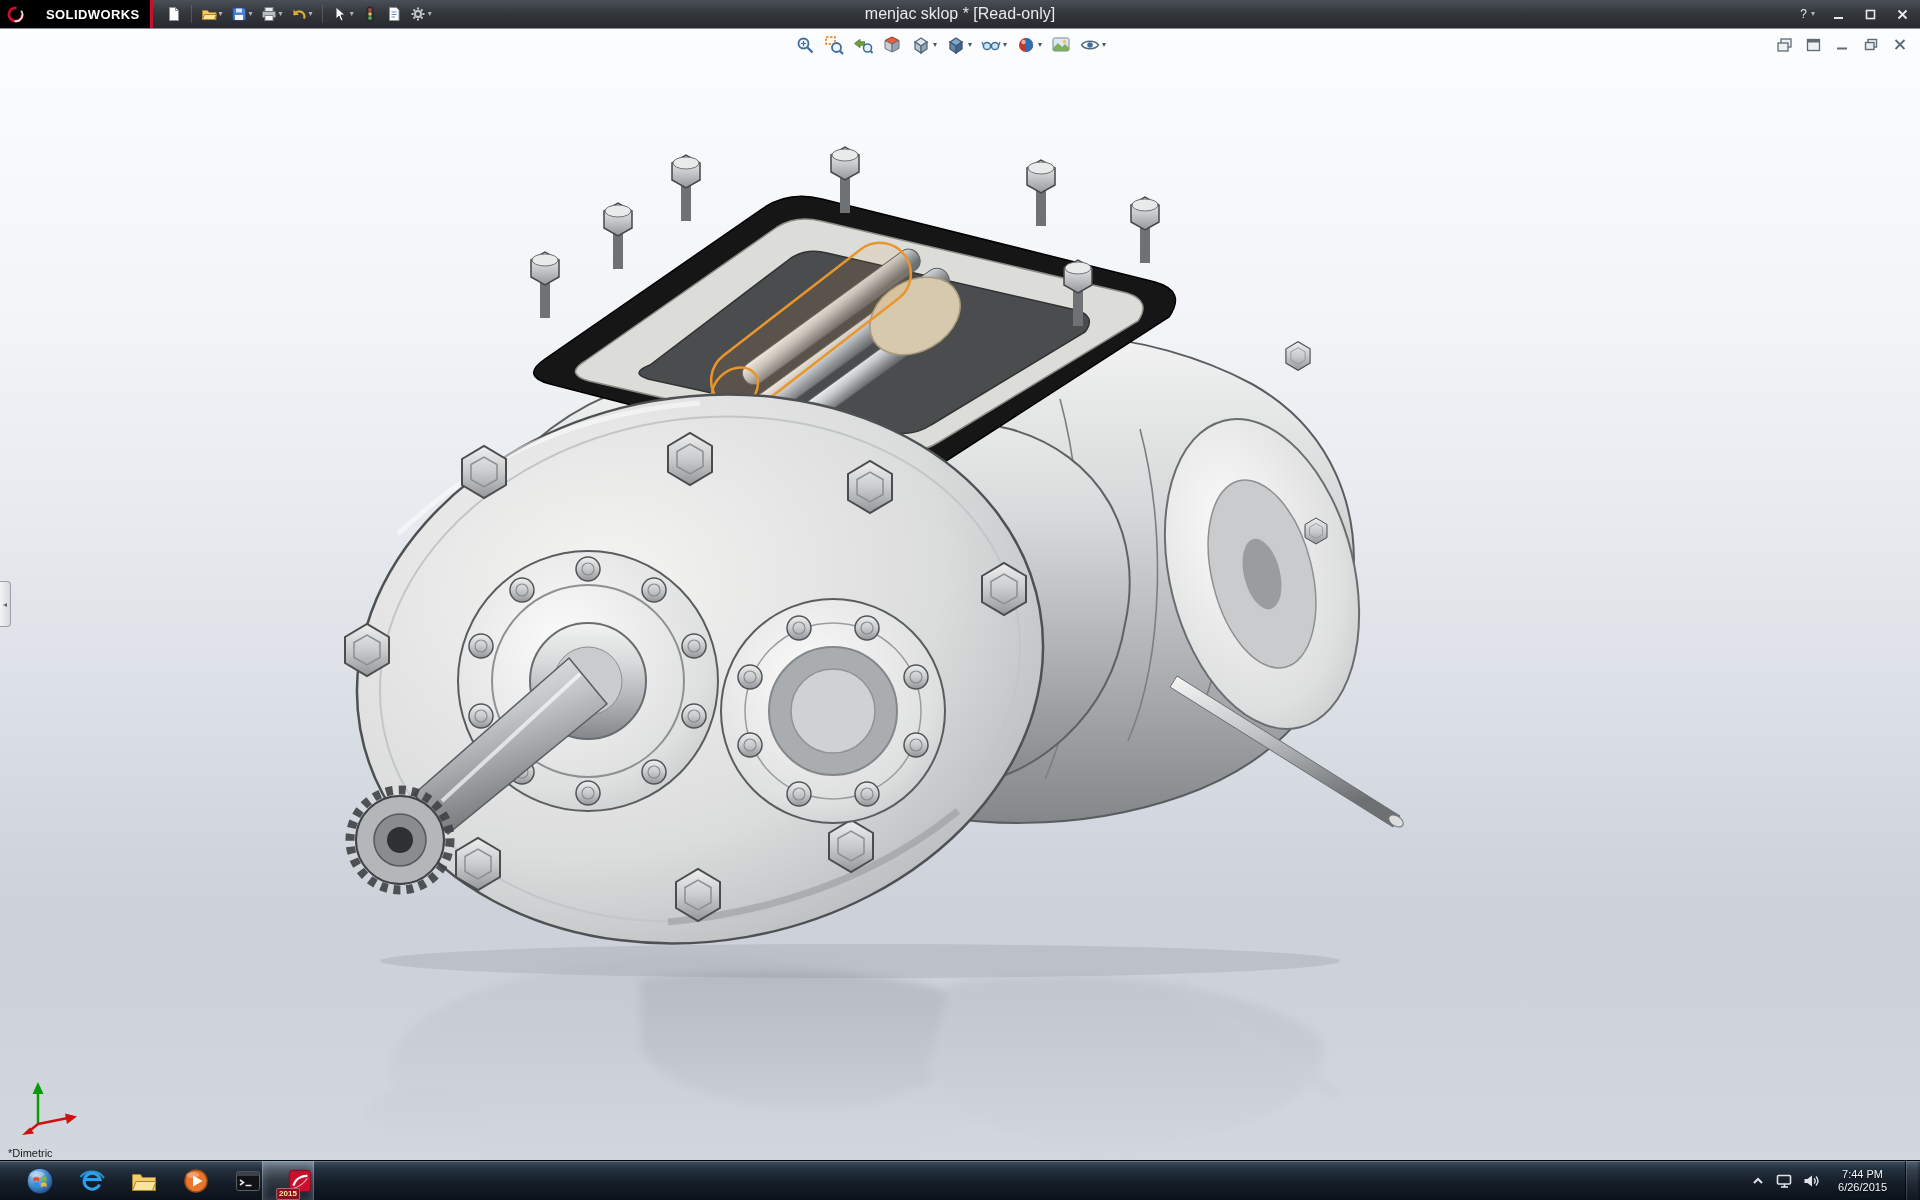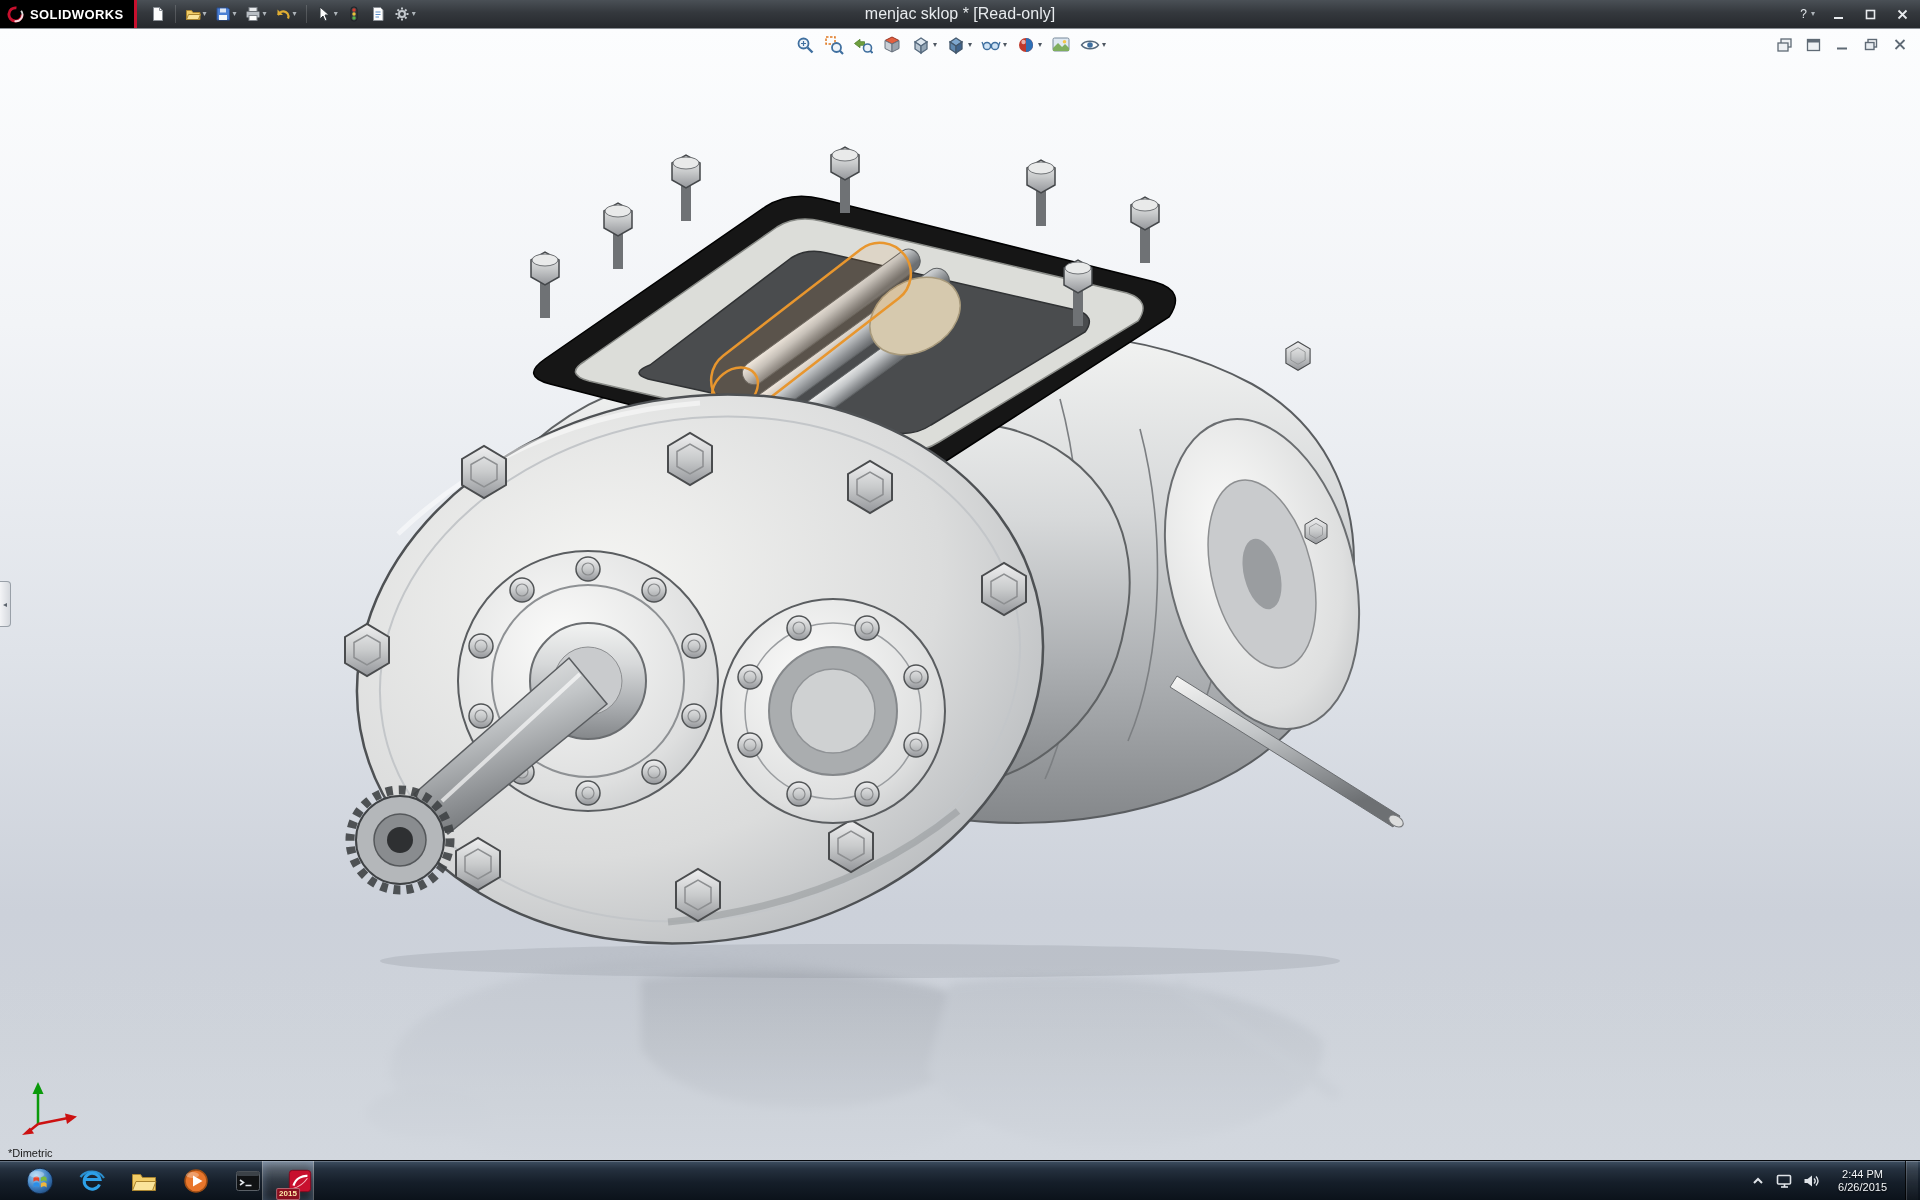--- a/index.html
+++ b/index.html
@@ -3,21 +3,21 @@
 <meta charset="utf-8">
 <style>
   * { margin:0; padding:0; box-sizing:border-box; }
   html,body { width:1920px; height:1200px; overflow:hidden; }
   body { position:relative; font-family:"Liberation Sans", sans-serif; background:#222; user-select:none; }
 
   
   .titlebar { position:absolute; top:0; left:0; width:1920px; height:28px;
     background:linear-gradient(180deg,#4a5056 0%,#34383d 45%,#26292d 100%);
     display:flex; align-items:center; z-index:40; }
-  .sw-logo { height:28px; background:#000; display:flex; align-items:center; padding:0 10px 0 7px; gap:6px; }
+  .sw-logo { height:28px; background:#000; display:flex; align-items:center; padding:0 10px 0 7px; gap:22px; }
   .logo-text { color:#fff; font-weight:bold; font-size:13px; letter-spacing:.4px; }
   .logo-accent { width:3px; height:28px; background:#c8102e; }
   .qat { display:flex; align-items:center; margin-left:10px; gap:2px; }
   .qat-btn { display:flex; align-items:center; height:22px; padding:0 3px; border-radius:2px; }
   .chev { font-size:8px; color:#aeb4ba; margin-left:2px; line-height:8px; }
   .tb-sep { width:1px; height:18px; background:rgba(255,255,255,.16); margin:0 4px; }
   .doc-title { position:absolute; left:50%; transform:translateX(-50%); top:0; line-height:28px;
     color:#e8ebee; font-size:16px; white-space:nowrap; }
   .tb-right { position:absolute; right:4px; top:0; height:28px; display:flex; align-items:center; gap:4px; }
   .help-btn { display:flex; align-items:center; color:#e2e6ea; font-size:12px; padding:0 5px; gap:2px; }
@@ -553,18 +553,18 @@
     <svg width="17" height="16" viewBox="0 0 17 16">
       <rect x="1.5" y="2.5" width="13" height="8.5" rx="1" fill="none" stroke="#dfe3e8" stroke-width="1.6"></rect>
       <line x1="5" y1="14" x2="12" y2="14" stroke="#dfe3e8" stroke-width="1.6"></line>
       <line x1="8.5" y1="11" x2="8.5" y2="14" stroke="#dfe3e8" stroke-width="1.6"></line>
     </svg>
     <svg width="17" height="16" viewBox="0 0 17 16">
       <polygon points="1.5,6 4.5,6 9,2.5 9,13.5 4.5,10 1.5,10" fill="#dfe3e8"></polygon>
       <path d="M11 5.5q2.5 2.5 0 5M13 3.5q4 4.5 0 9" fill="none" stroke="#dfe3e8" stroke-width="1.4"></path>
     </svg>
     <div class="clock">
-      <div>2:44 PM</div>
+      <div>7:44 PM</div>
       <div>6/26/2015</div>
     </div>
     <div class="show-desktop"></div>
   </div>
 </div>
 
 </body></html>

